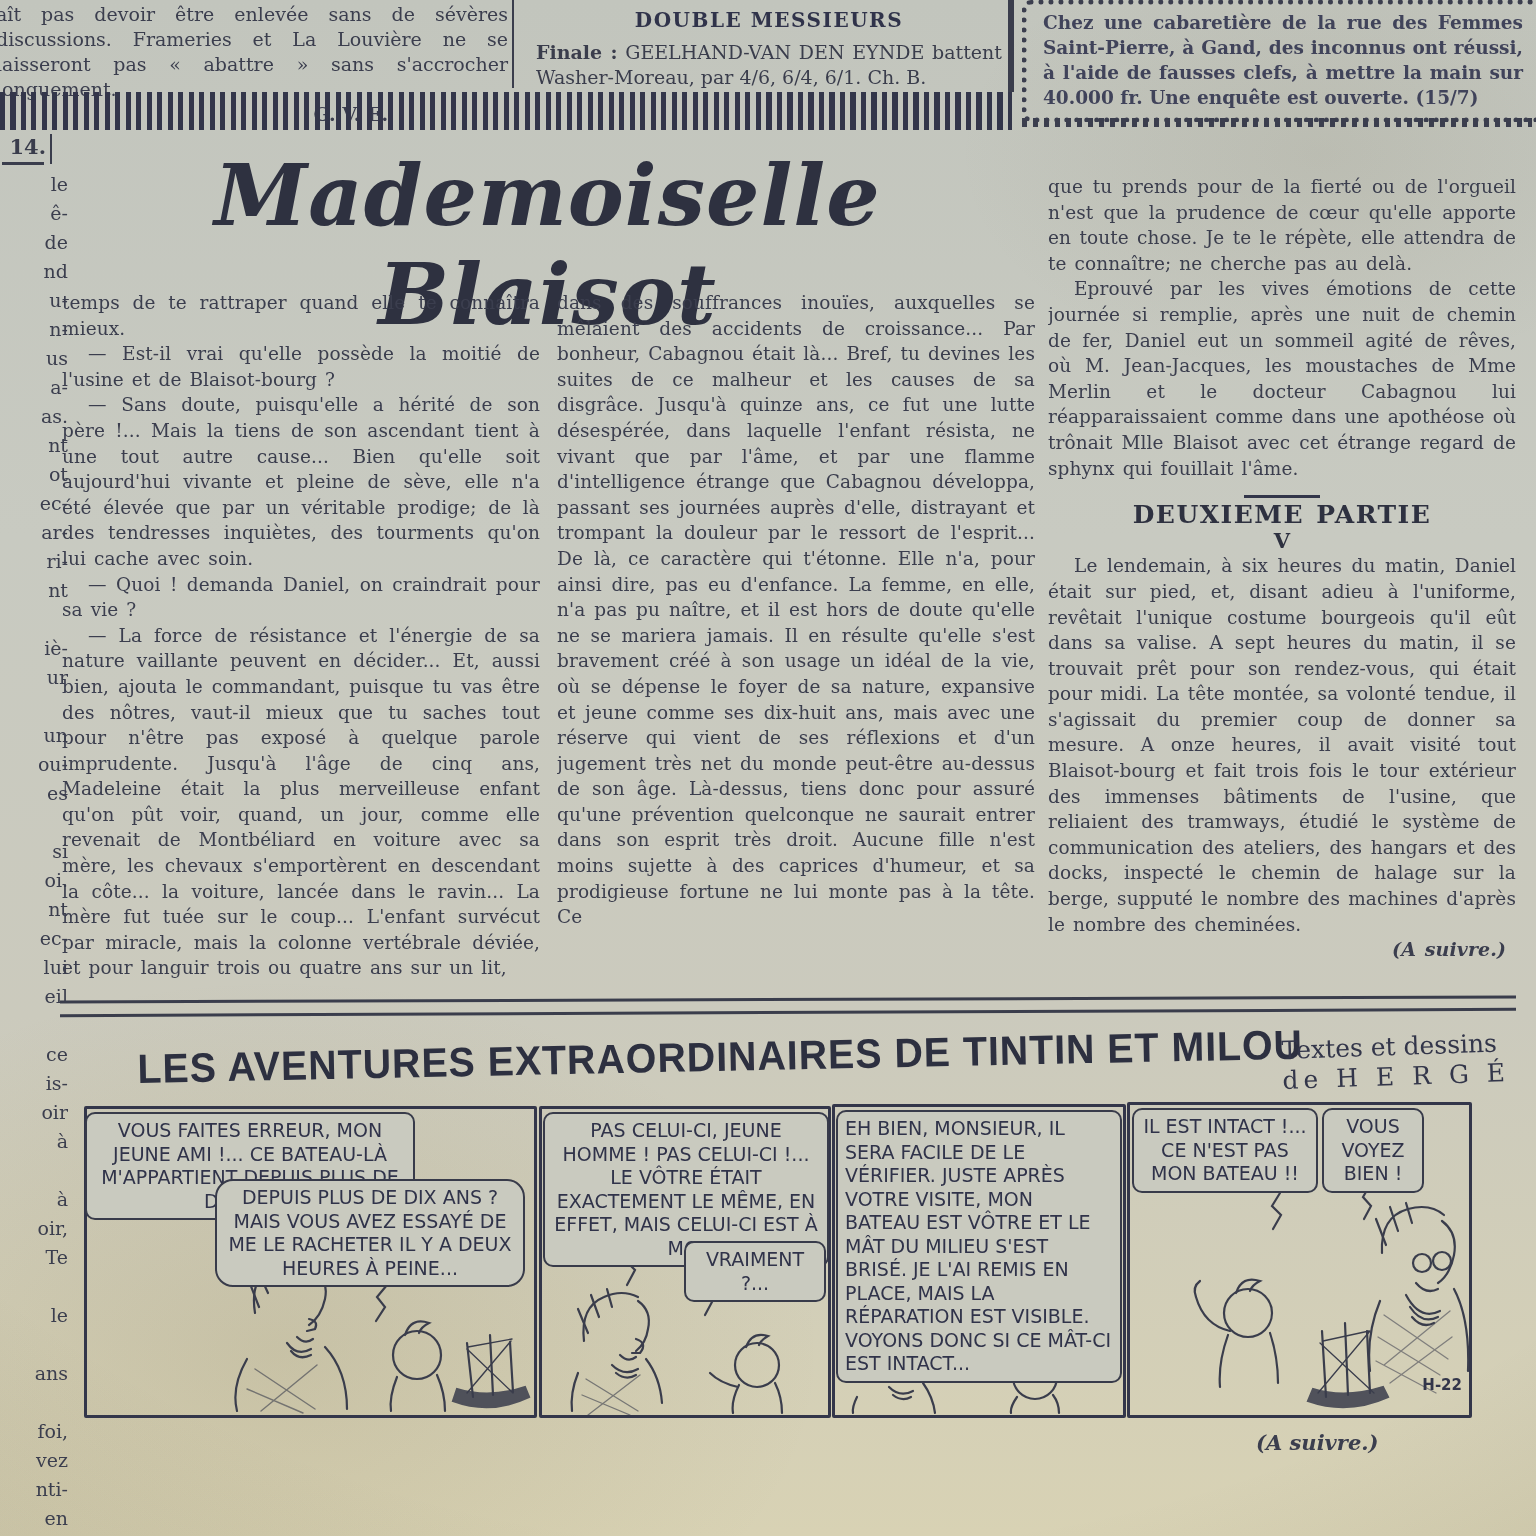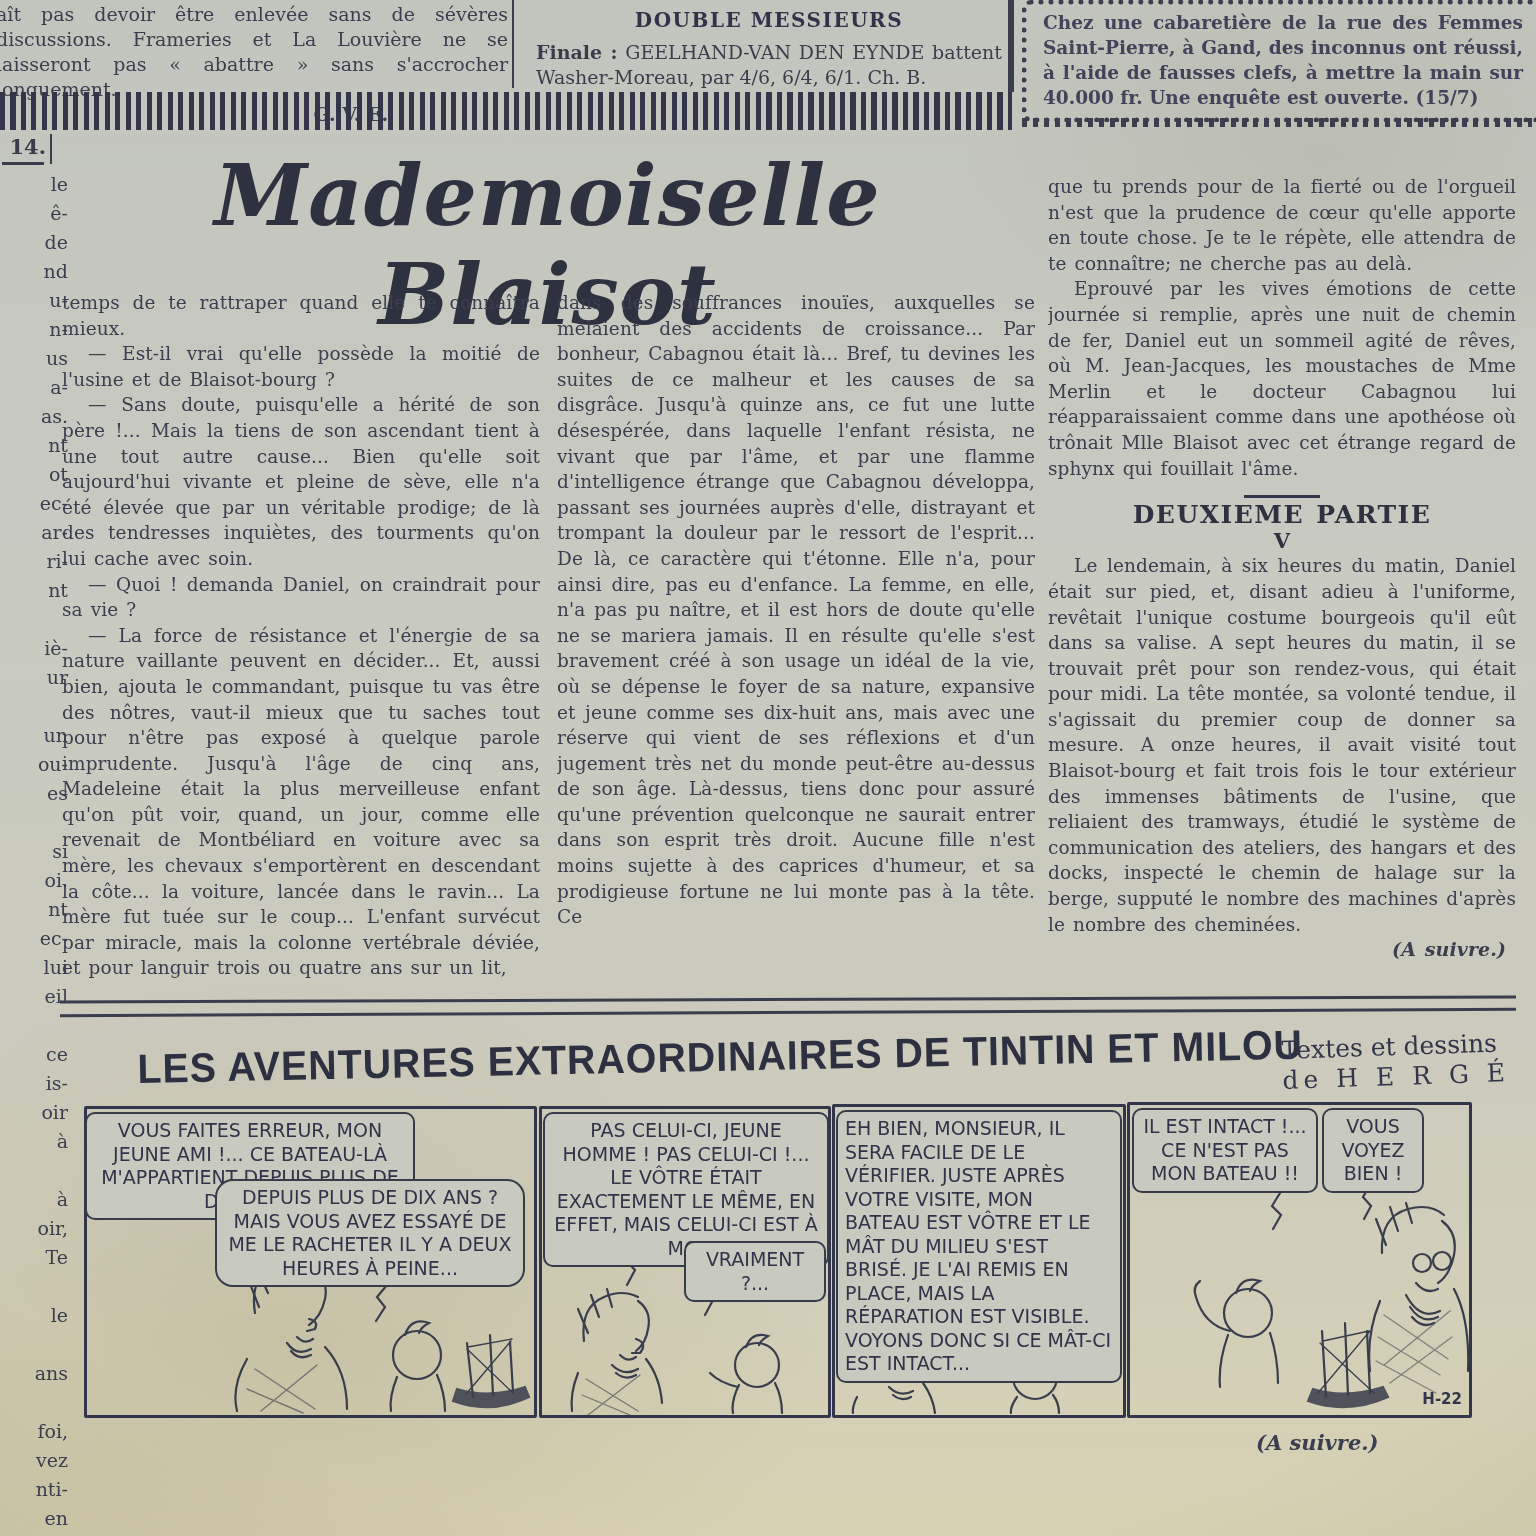--- a/index.html
+++ b/index.html
@@ -35,21 +35,21 @@
   .tbc{font-style:italic;font-weight:bold;text-align:right;padding-right:10px;font-size:19px;}
   .comic-title{position:absolute;font-family:"Liberation Sans","DejaVu Sans",sans-serif;font-weight:bold;
     font-size:41px;letter-spacing:1px;color:#2d3040;transform:rotate(-1.2deg) scaleX(.96);transform-origin:left bottom;white-space:nowrap;}
   .credit{position:absolute;font-size:25px;line-height:30px;color:#33364a;transform:rotate(-2deg);}
   .credit .l2{letter-spacing:5px;}
   .panel{position:absolute;border:3px solid #33364a;border-radius:2px;}
   .panel svg{position:absolute;left:0;top:0;z-index:1;}
   .bubble{position:absolute;border:2.2px solid #383b4a;border-radius:10px;background:#c9cabf;
     font-family:"DejaVu Sans","Liberation Sans",sans-serif;font-size:19px;line-height:1.24;
     color:#30334a;padding:5px 7px;text-align:center;z-index:3;}
-  .mark{position:absolute;right:7px;bottom:7px;font-family:"DejaVu Sans",sans-serif;font-weight:bold;font-size:15px;z-index:4;color:#33364a;}
+  .mark{position:absolute;right:7px;bottom:21px;font-family:"DejaVu Sans",sans-serif;font-weight:bold;font-size:15px;z-index:4;color:#33364a;}
   .comic-tbc{position:absolute;font-style:italic;font-weight:bold;font-size:21px;color:#3b3e4e;}
 </style>
 </head>
 <body>
 
 <div class="page">
 
   <div class="abs top-article" style="left:-4px;top:2px;width:512px;">
     <p style="margin:0;">aît pas devoir être enlevée sans de sévères discussions. Frameries et La Louvière ne se laisseront pas « abattre » sans s'accrocher longuement.</p>
     <span class="sig">G. V. E.</span>

